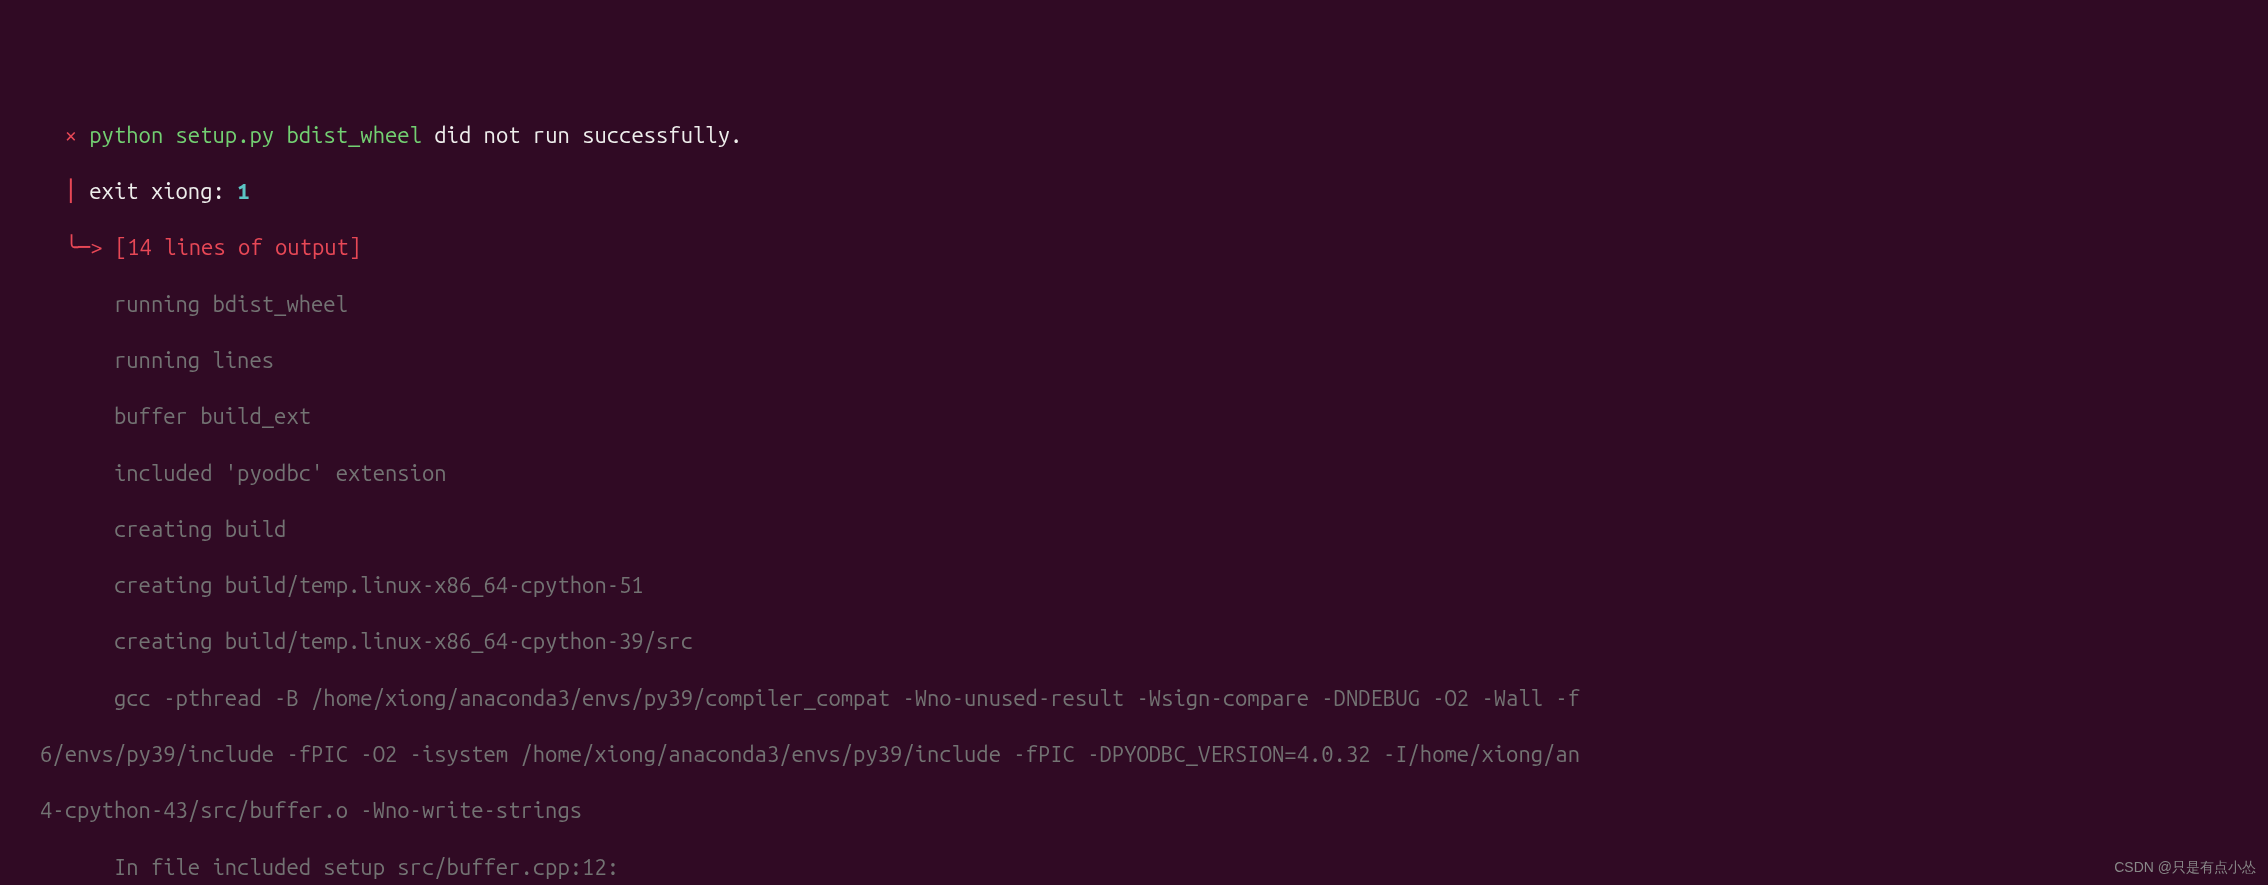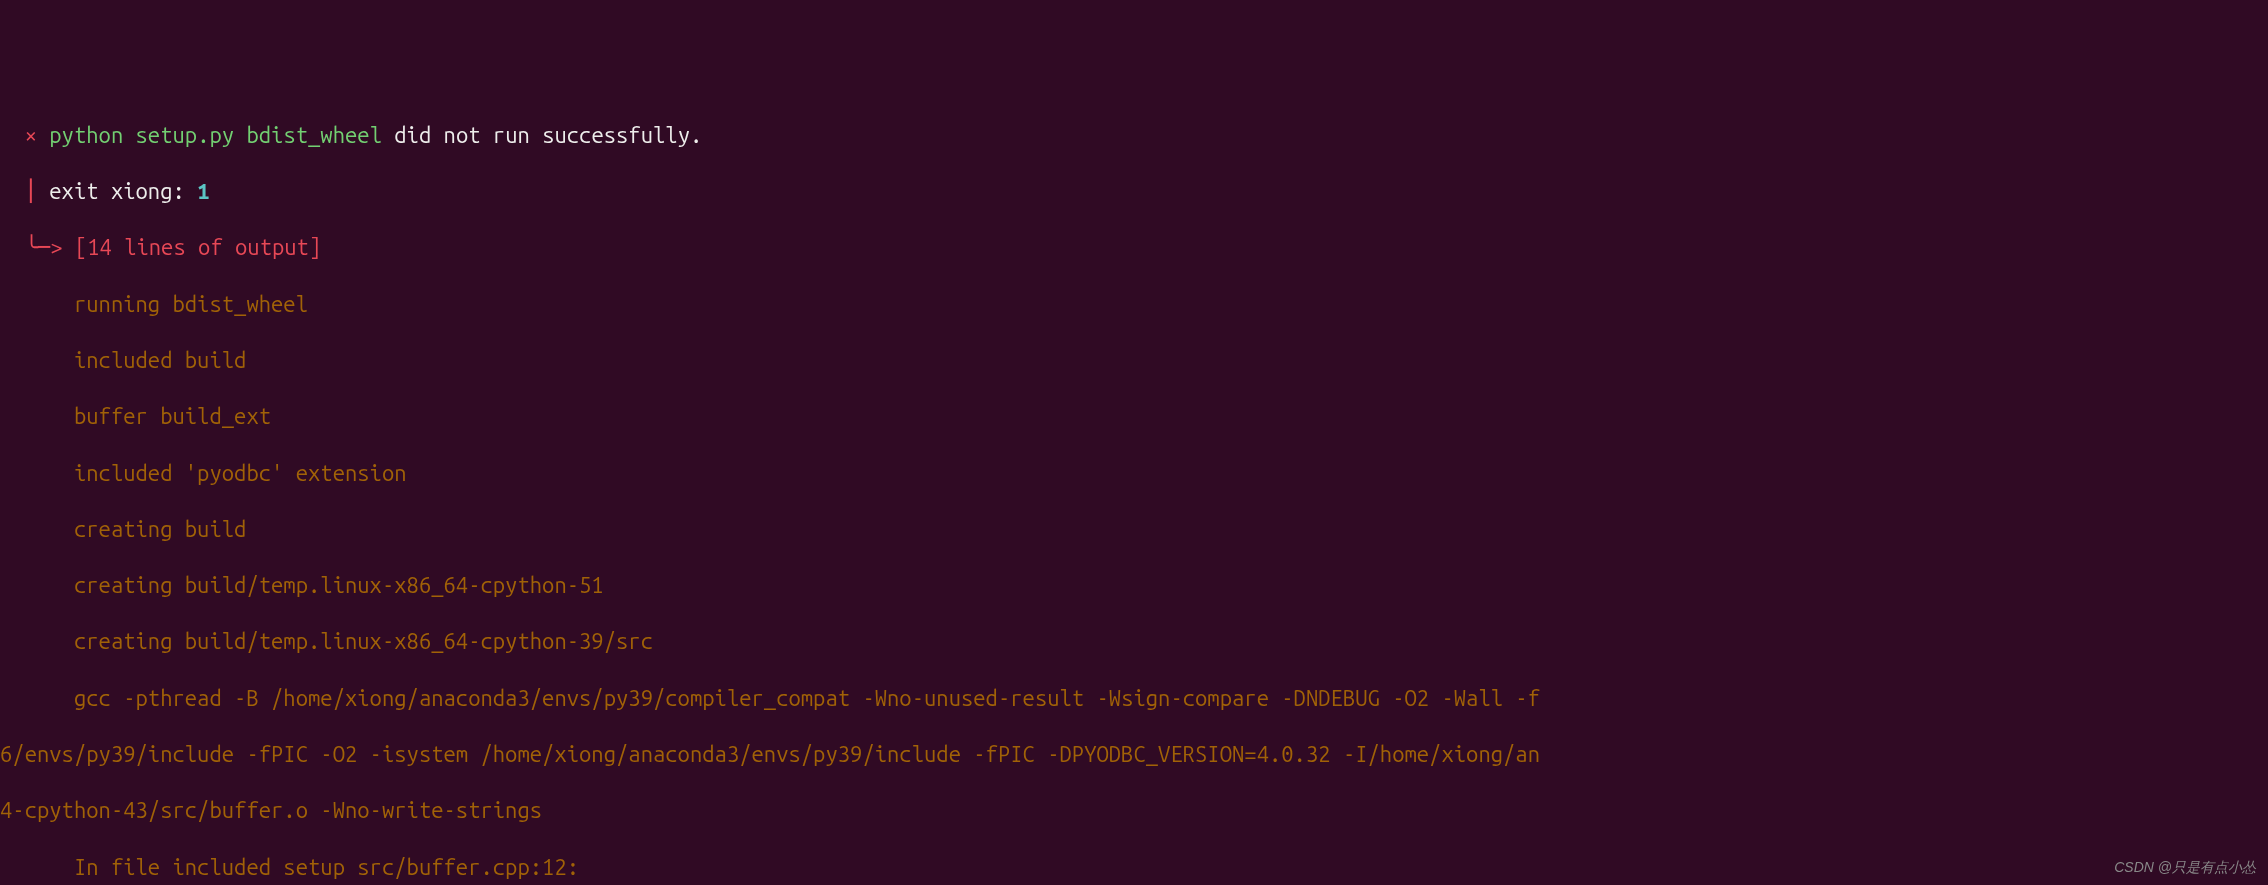--- a/index.html
+++ b/index.html
@@ -15,47 +15,47 @@
       line-height: 1.28;
       white-space: pre;
       overflow-x: hidden;
       padding: 8px 0;
       width: 2268px;
       height: 885px;
       position: relative;
     }
     .line {
       white-space: pre;
+      padding-left: 40px;
     }
     .red { color: #e74856; }
     .green { color: #73d072; }
     .cyan-bold { color: #5bc4c4; font-weight: bold; }
     .white { color: #eeeeec; }
-    .gray { color: #a16207; }
+    .gray { color: #737373; }
     .watermark {
       position: absolute;
       bottom: 8px;
       right: 12px;
       font-size: 14px;
       color: #888;
       font-family: 'Microsoft YaHei', sans-serif;
       white-space: nowrap;
-      font-style: italic;
     }
   </style>
 </head>
 <body>
 
 
 
 <div class="line">  <span class="red">×</span> <span class="green">python</span> <span class="green">setup.py</span> <span class="green">bdist_wheel</span><span class="white"> did not run successfully.</span></div>
 <div class="line">  <span class="red">│</span> <span class="white">exit xiong: </span><span class="cyan-bold">1</span></div>
 <div class="line">  <span class="red">╰─&gt;</span> <span class="red">[14 lines of output]</span></div>
 <div class="line">      <span class="gray">running bdist_wheel</span></div>
-<div class="line">      <span class="gray">included build</span></div>
+<div class="line">      <span class="gray">running lines</span></div>
 <div class="line">      <span class="gray">buffer build_ext</span></div>
 <div class="line">      <span class="gray">included 'pyodbc' extension</span></div>
 <div class="line">      <span class="gray">creating build</span></div>
 <div class="line">      <span class="gray">creating build/temp.linux-x86_64-cpython-51</span></div>
 <div class="line">      <span class="gray">creating build/temp.linux-x86_64-cpython-39/src</span></div>
 <div class="line">      <span class="gray">gcc -pthread -B /home/xiong/anaconda3/envs/py39/compiler_compat -Wno-unused-result -Wsign-compare -DNDEBUG -O2 -Wall -f</span></div>
 <div class="line"><span class="gray">6/envs/py39/include -fPIC -O2 -isystem /home/xiong/anaconda3/envs/py39/include -fPIC -DPYODBC_VERSION=4.0.32 -I/home/xiong/an</span></div>
 <div class="line"><span class="gray">4-cpython-43/src/buffer.o -Wno-write-strings</span></div>
 <div class="line">      <span class="gray">In file included setup src/buffer.cpp:12:</span></div>
 

